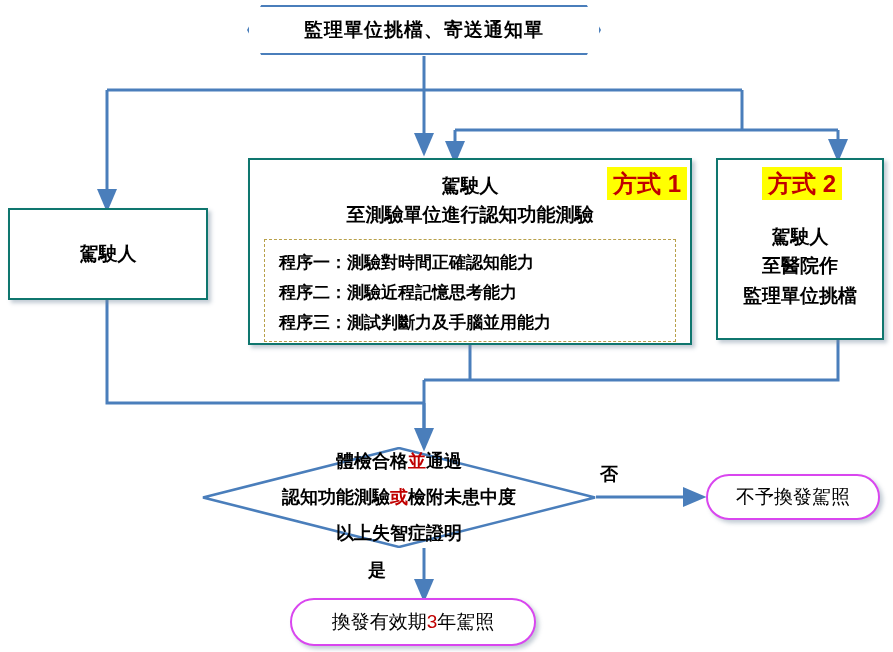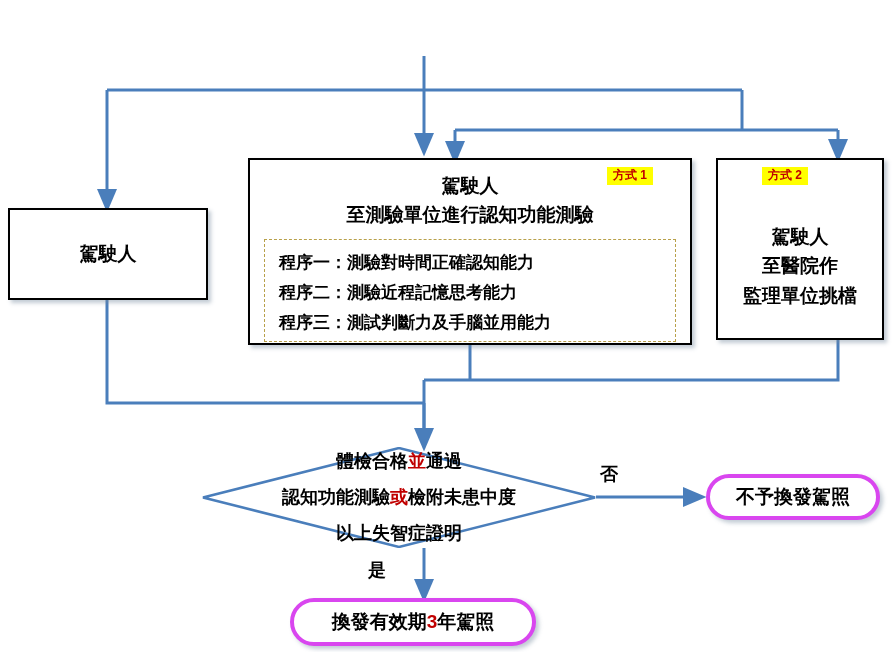--- a/index.html
+++ b/index.html
@@ -39,21 +39,21 @@
     font-size: 19px;
     font-weight: bold;
     letter-spacing: 1px;
     background: #ffffff;
     border: 2px solid #4A7EBB;
     box-shadow: 3px 3px 4px rgba(120,140,160,0.45);
     clip-path: polygon(4% 0%, 96% 0%, 100% 50%, 96% 100%, 4% 100%, 0% 50%);
   }
   .rect {
     background: #ffffff;
-    border: 2px solid #000000;
+    border: 2px solid #0f766e;
     box-shadow: 3px 3px 4px rgba(120,140,160,0.45);
     display: flex;
     flex-direction: column;
     align-items: center;
     justify-content: center;
     font-size: 19px;
     font-weight: bold;
     line-height: 1.55;
   }
   .rect .line { display: block; white-space: nowrap; }
@@ -75,21 +75,21 @@
     text-align: left;
     font-size: 17px;
     font-weight: bold;
     line-height: 1.75;
   }
   .proc .pline { white-space: nowrap; }
   .badge {
     position: absolute;
     background: #FFFF00;
     color: #C00000;
-    font-size: 12px;
+    font-size: 24px;
     font-weight: bold;
     padding: 1px 6px;
     line-height: 1.3;
     white-space: nowrap;
   }
   .diamond-wrap {
     position: absolute;
   }
   .diamond-wrap svg {
     position: absolute;
@@ -108,28 +108,28 @@
     justify-content: space-between;
     font-size: 18px;
     font-weight: bold;
     line-height: 1.6;
     color: #000;
   }
   .diamond-text .dline { white-space: nowrap; }
   .hl { color: #C00000; }
   .pill {
     background: #ffffff;
-    border: 4px solid #d946ef;
+    border: 2px solid #d946ef;
     border-radius: 999px;
     box-shadow: 3px 3px 4px rgba(120,140,160,0.45);
     display: flex;
     align-items: center;
     justify-content: center;
     font-size: 19px;
-    font-weight: bold;
+    font-weight: normal;
     white-space: nowrap;
   }
   .edge-label {
     position: absolute;
     font-size: 18px;
     font-weight: bold;
     color: #000;
     background: transparent;
   }
 </style>
@@ -163,20 +163,23 @@
       <path d="M470,345 L470,380"></path>
       <path d="M424,380 L424,445"></path>
       <path d="M424,403 L424,447" marker-end="url(#arrow)"></path>
 
       <path d="M596,497 L702,497" marker-end="url(#arrow)"></path>
 
       <path d="M424,548 L424,598" marker-end="url(#arrow)"></path>
     </g>
   </svg>
 
+  <div class="node hex" style="left:247px; top:5px; width:354px; height:50px;">
+    <span>監理單位挑檔、寄送通知單</span>
+  </div>
 
   <div class="node rect" style="left:8px; top:208px; width:200px; height:92px;">
     <span class="line">駕駛人</span>
   </div>
 
   <div class="node rect centerbox" style="left:248px; top:158px; width:444px; height:187px;">
     <div class="head">
       <span class="line">駕駛人</span>
       <span class="line">至測驗單位進行認知功能測驗</span>
     </div>

